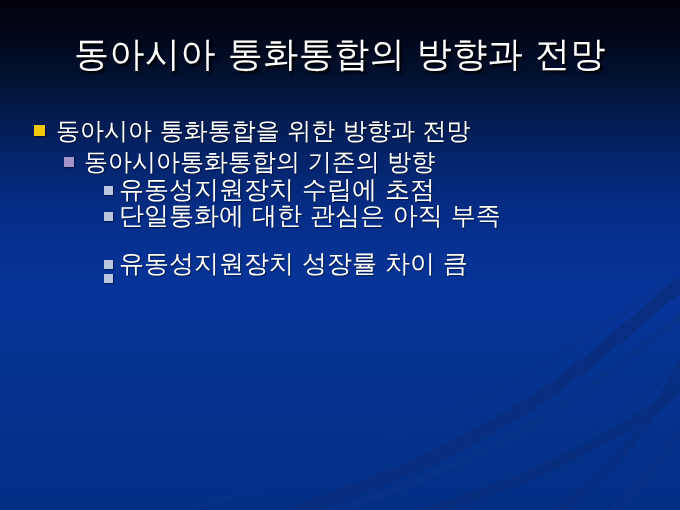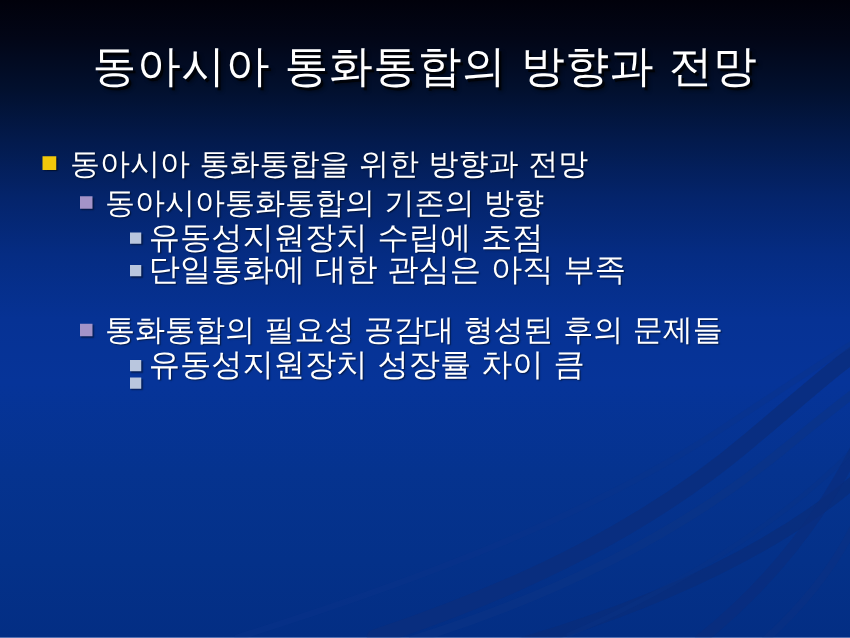--- a/index.html
+++ b/index.html
@@ -193,24 +193,20 @@
       <span class="txt">유동성지원장치 수립에 초점</span>
     </div>
 
     <div class="line lvl3">
       <span class="bullet"></span>
       <span class="txt">단일통화에 대한 관심은 아직 부족</span>
     </div>
 
     <div class="spacer"></div>
 
-    <div class="line lvl2">
-      <span class="bullet"></span>
-      <span class="txt">통화통합의 필요성 공감대 형성된 후의 문제들</span>
-    </div>
 
 
     <div class="line lvl3">
       <span class="bullet"></span>
       <span class="txt">유동성지원장치 성장률 차이 큼</span>
     </div>
 
     <div class="line lvl3">
       <span class="bullet"></span>
     </div>

